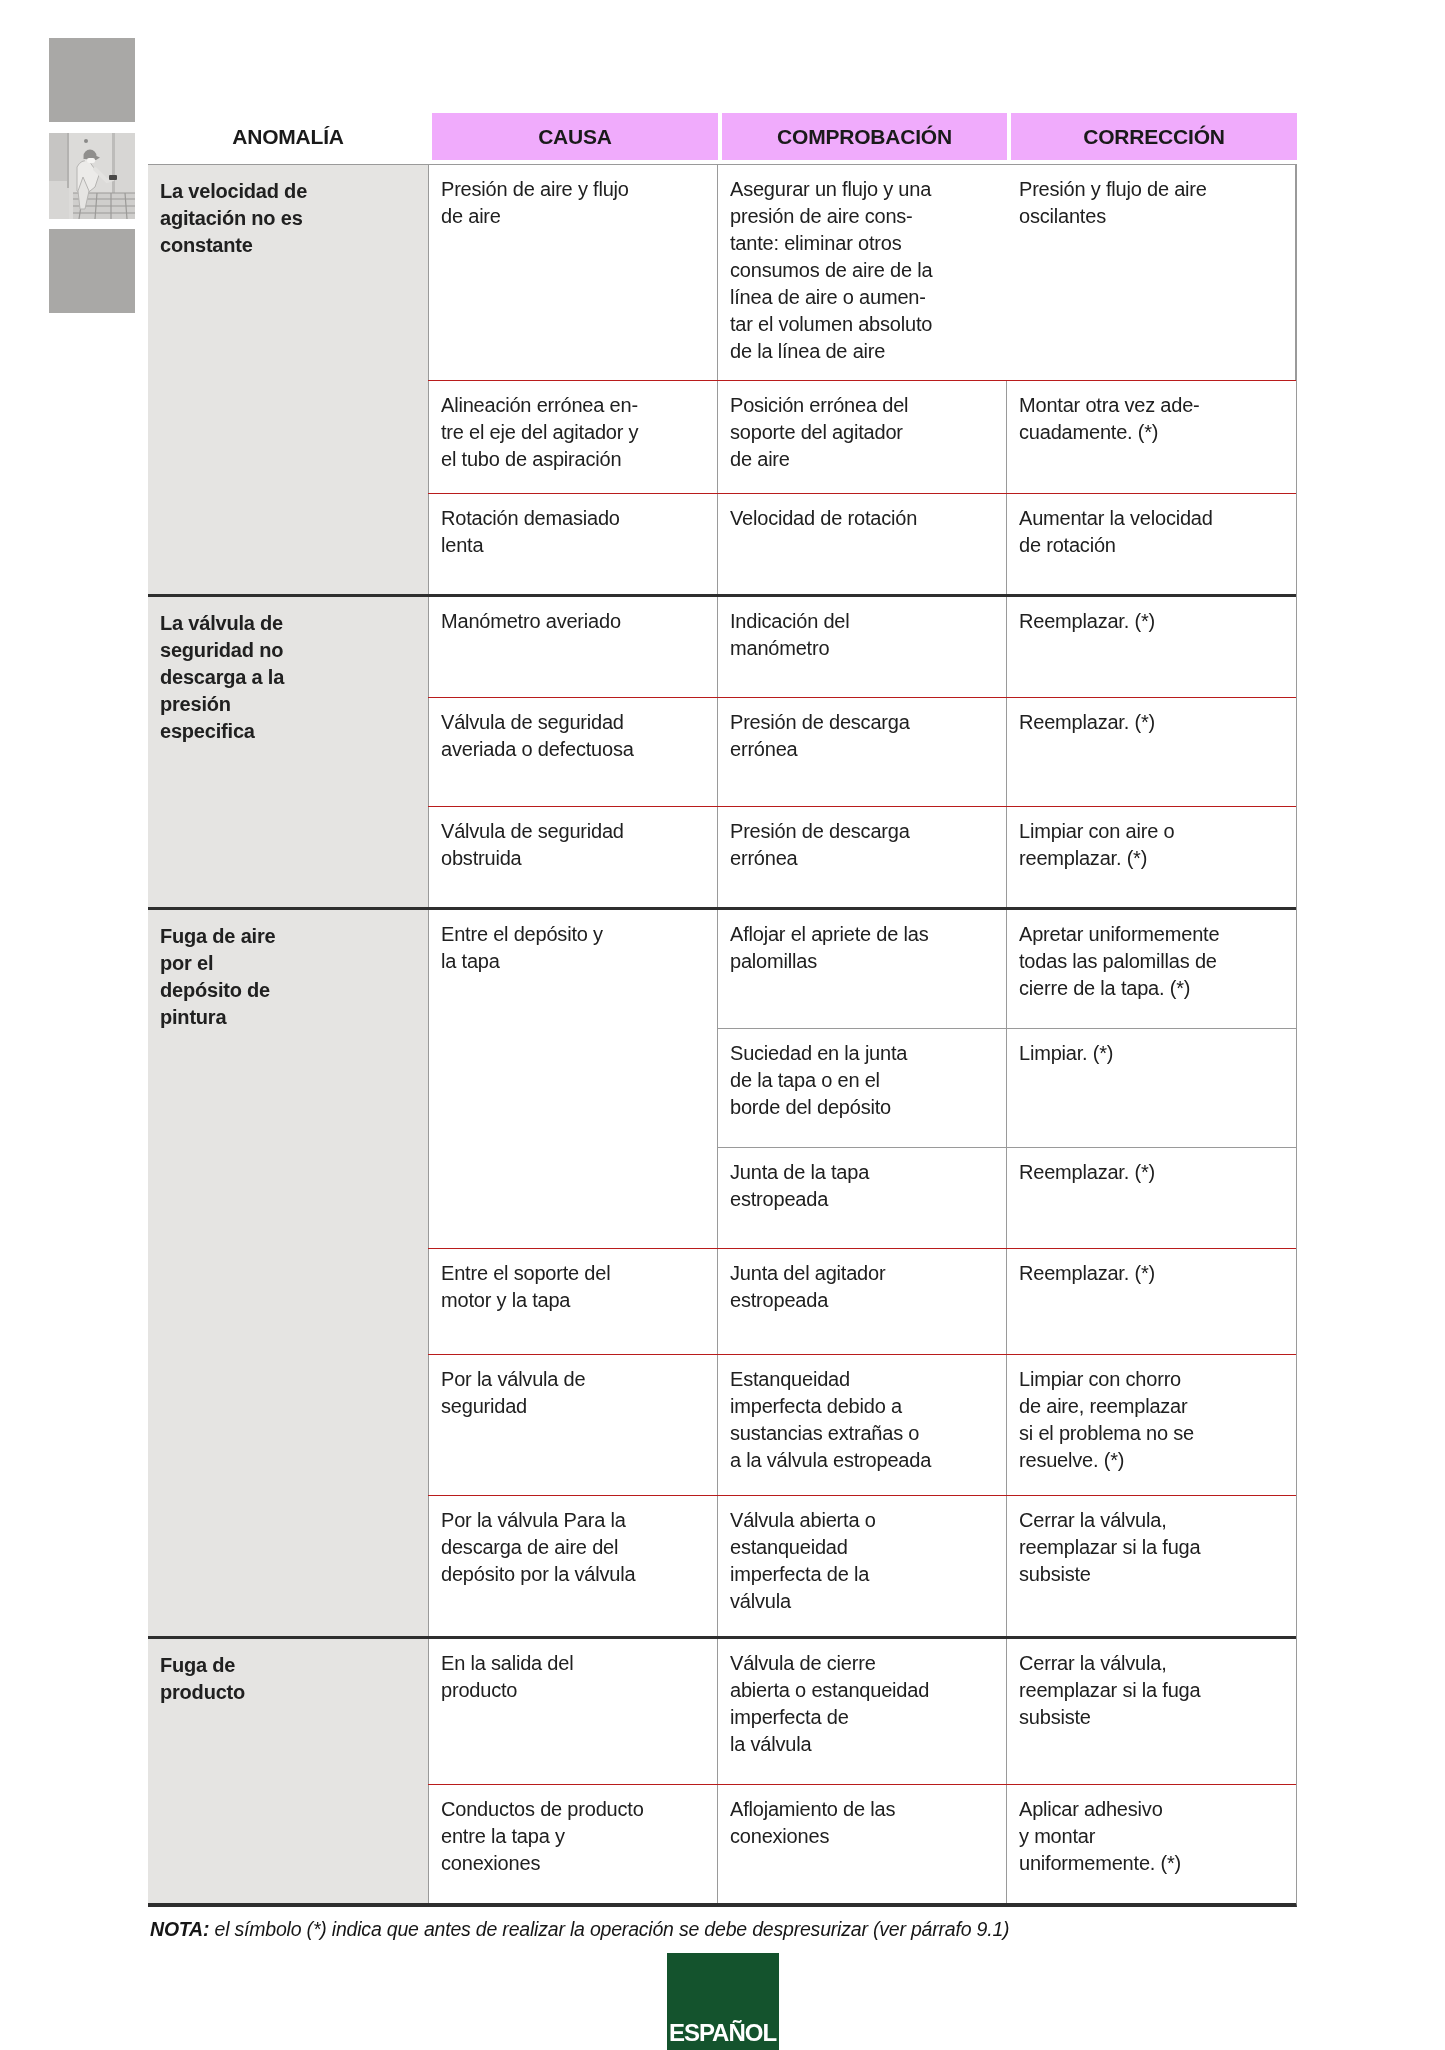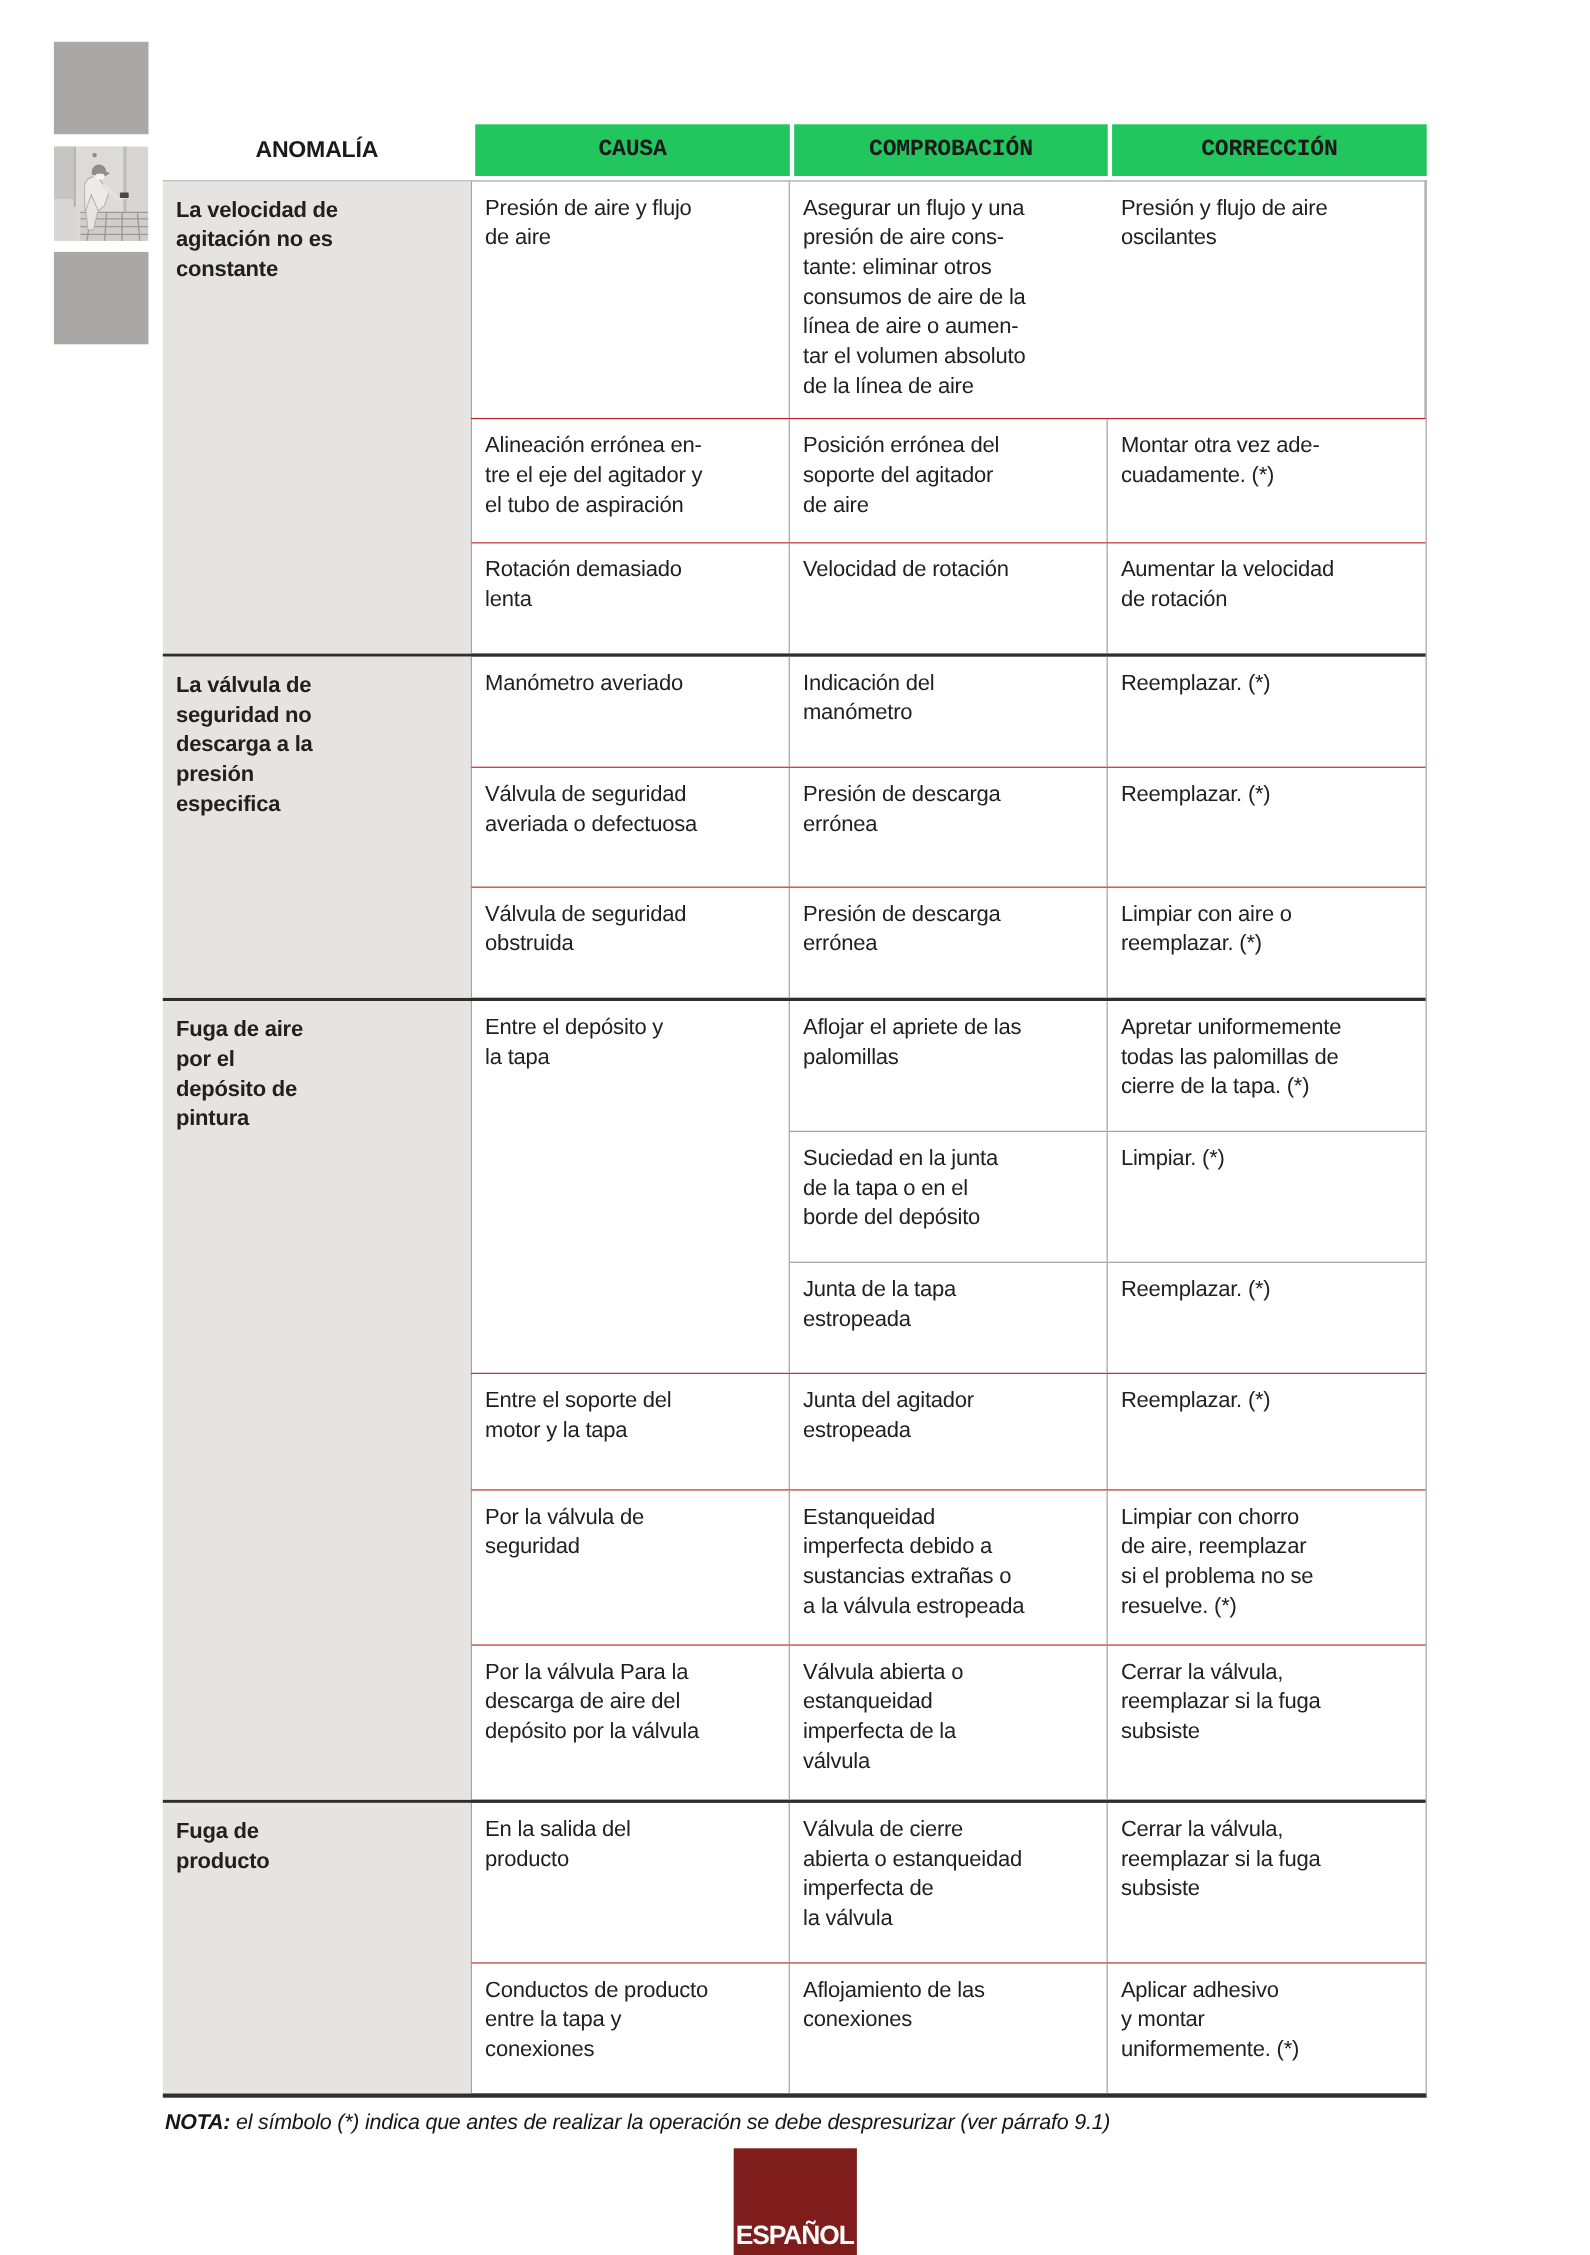--- a/index.html
+++ b/index.html
@@ -12,21 +12,21 @@
   .sq2{top:229px;}
   .rail-photo{position:absolute;left:49px;top:133px;width:86px;height:86px;overflow:hidden;}
 
   
   .content{position:absolute;left:148px;top:113px;width:1149px;}
 
   
   .thead{display:flex;gap:4px;height:47px;}
   .th{display:flex;align-items:center;justify-content:center;font-weight:bold;font-size:21px;letter-spacing:-0.2px;color:#1a1a1a;}
   .th-anomaly{width:280px;background:#ffffff;}
-  .th-gray{background:#22c55e;font-family:Liberation Mono, monospace;}
+  .th-gray{background:#f0abfc;}
   .th-causa{width:286px;}
   .th-comp{width:285px;}
   .th-corr{flex:1;}
 
   
   .tbody{margin-top:4px;border-top:1px solid #9a9a9a;border-right:1px solid #9a9a9a;border-bottom:4px solid #2e2e2e;}
   .group{display:flex;border-top:3px solid #2e2e2e;}
   .group:first-child{border-top:none;}
   .cell{box-sizing:border-box;font-size:20px;line-height:27px;white-space:pre-line;letter-spacing:-0.2px;}
   .anomaly{width:280px;background:#e5e4e2;font-weight:bold;padding:13px 10px 13px 12px;}
@@ -38,21 +38,21 @@
   .subrow{display:flex;flex:1;border-top:1px solid #9a9a9a;}
   .subrow:first-child{border-top:none;}
   .check{width:289px;padding:11px 12px;border-right:1px solid #9a9a9a;}
   .fix{flex:1;padding:11px 12px;}
 
   
   .note{margin:11px 0 0 2px;font-size:19.5px;font-style:italic;letter-spacing:-0.2px;color:#161616;}
   .note b{font-weight:bold;}
 
   
-  .lang-tab{position:absolute;left:50%;transform:translateX(-50%);bottom:0;width:112px;height:97px;background:#7f1d1d;display:flex;align-items:flex-end;justify-content:center;}
+  .lang-tab{position:absolute;left:50%;transform:translateX(-50%);bottom:0;width:112px;height:97px;background:#14532d;display:flex;align-items:flex-end;justify-content:center;}
   .lang-tab span{color:#ffffff;font-weight:bold;font-size:24px;letter-spacing:-1px;line-height:1;padding-bottom:5px;}
 </style>
 </head>
 <body>
 
 <div class="page">
 
   <div class="rail-square sq1"></div>
 
   <div class="rail-photo">

